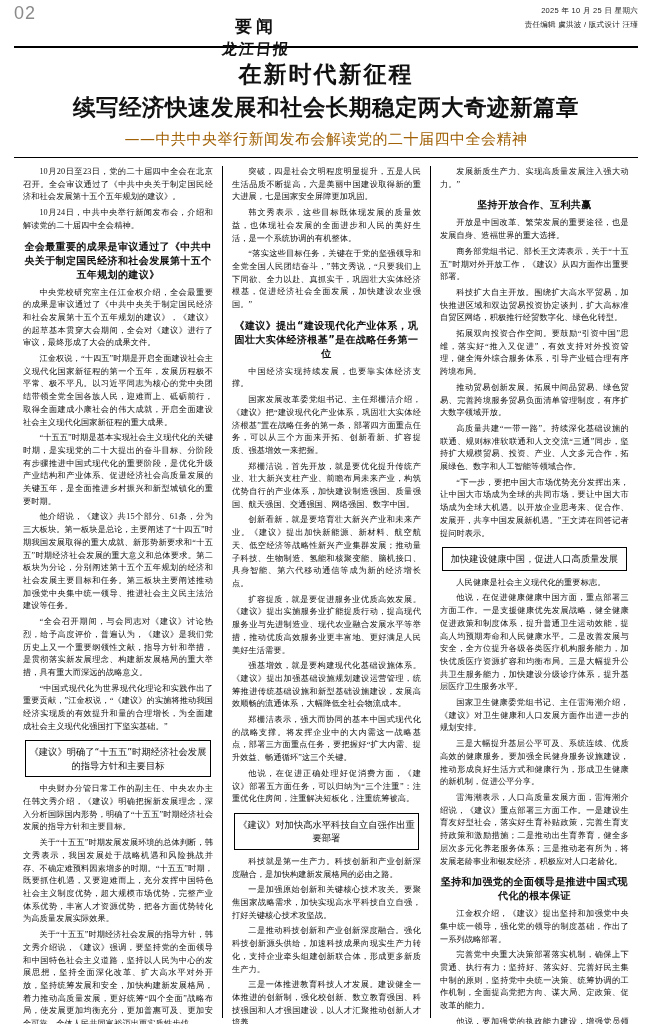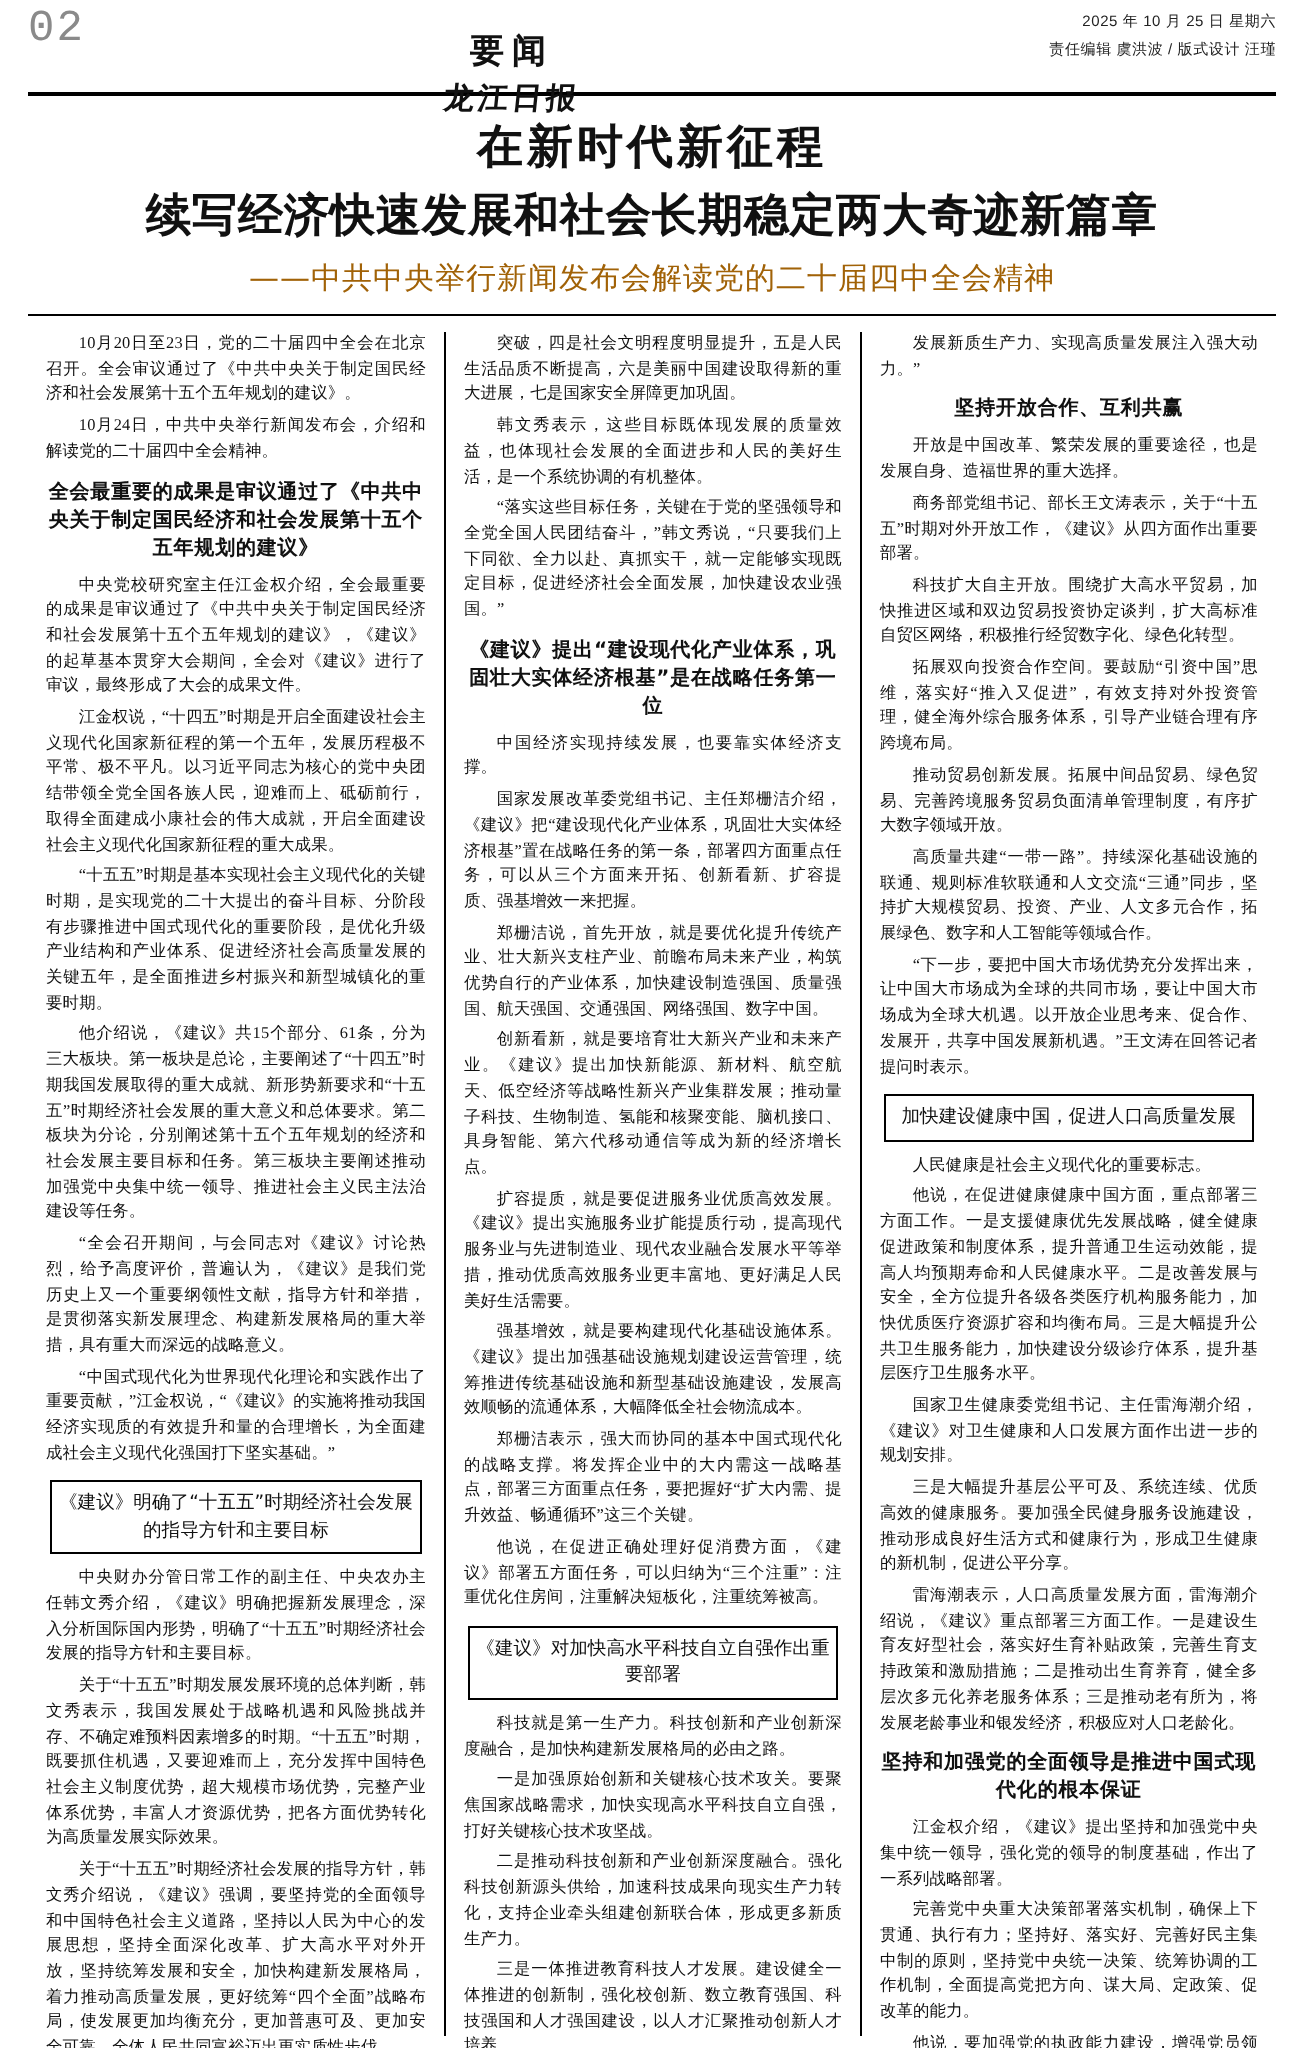--- a/index.html
+++ b/index.html
@@ -25,22 +25,22 @@
 
   
   .masthead {
     position: relative;
     height: 46px;
     border-bottom: 2px solid #000;
     display: flex;
     align-items: flex-start;
   }
   .page-number {
-    font-family: Liberation Mono, monospace;
-    font-size: 22px;
+    font-family: Liberation Sans, sans-serif;
+    font-size: 18px;
     color: #8a8a8a;
     line-height: 1;
     padding-top: 4px;
     width: 70px;
     letter-spacing: 1px;
   }
   .masthead-center {
     flex: 1;
     text-align: center;
     position: relative;
@@ -187,21 +187,21 @@
         <p>“全会召开期间，与会同志对《建议》讨论热烈，给予高度评价，普遍认为，《建议》是我们党历史上又一个重要纲领性文献，指导方针和举措，是贯彻落实新发展理念、构建新发展格局的重大举措，具有重大而深远的战略意义。</p>
         <p>“中国式现代化为世界现代化理论和实践作出了重要贡献，”江金权说，“《建议》的实施将推动我国经济实现质的有效提升和量的合理增长，为全面建成社会主义现代化强国打下坚实基础。”</p>
         <div class="boxed-head">《建议》明确了“十五五”时期经济社会发展的指导方针和主要目标</div>
         <p>中央财办分管日常工作的副主任、中央农办主任韩文秀介绍，《建议》明确把握新发展理念，深入分析国际国内形势，明确了“十五五”时期经济社会发展的指导方针和主要目标。</p>
         <p>关于“十五五”时期发展发展环境的总体判断，韩文秀表示，我国发展处于战略机遇和风险挑战并存、不确定难预料因素增多的时期。“十五五”时期，既要抓住机遇，又要迎难而上，充分发挥中国特色社会主义制度优势，超大规模市场优势，完整产业体系优势，丰富人才资源优势，把各方面优势转化为高质量发展实际效果。</p>
         <p>关于“十五五”时期经济社会发展的指导方针，韩文秀介绍说，《建议》强调，要坚持党的全面领导和中国特色社会主义道路，坚持以人民为中心的发展思想，坚持全面深化改革、扩大高水平对外开放，坚持统筹发展和安全，加快构建新发展格局，着力推动高质量发展，更好统筹“四个全面”战略布局，使发展更加均衡充分，更加普惠可及、更加安全可靠，全体人民共同富裕迈出更实质性步伐。</p>
       </div>
     <div class="col">
         <p>突破，四是社会文明程度明显提升，五是人民生活品质不断提高，六是美丽中国建设取得新的重大进展，七是国家安全屏障更加巩固。</p>
         <p>韩文秀表示，这些目标既体现发展的质量效益，也体现社会发展的全面进步和人民的美好生活，是一个系统协调的有机整体。</p>
-        <p>“落实这些目标任务，关键在于党的坚强领导和全党全国人民团结奋斗，”韩文秀说，“只要我们上下同欲、全力以赴、真抓实干，就一定能够实现既定目标，促进经济社会全面发展，加快建设农业强国。”</p>
+        <p>“落实这些目标任务，关键在于党的坚强领导和全党全国人民团结奋斗，”韩文秀说，“只要我们上下同欲、全力以赴、真抓实干，巩固壮大实体经济根基，促进经济社会全面发展，加快建设农业强国。”</p>
         <div class="sub-head">《建议》提出“建设现代化产业体系，巩固壮大实体经济根基”是在战略任务第一位</div>
         <p>中国经济实现持续发展，也要靠实体经济支撑。</p>
         <p>国家发展改革委党组书记、主任郑栅洁介绍，《建议》把“建设现代化产业体系，巩固壮大实体经济根基”置在战略任务的第一条，部署四方面重点任务，可以从三个方面来开拓、创新看新、扩容提质、强基增效一来把握。</p>
         <p>郑栅洁说，首先开放，就是要优化提升传统产业、壮大新兴支柱产业、前瞻布局未来产业，构筑优势自行的产业体系，加快建设制造强国、质量强国、航天强国、交通强国、网络强国、数字中国。</p>
         <p>创新看新，就是要培育壮大新兴产业和未来产业。《建议》提出加快新能源、新材料、航空航天、低空经济等战略性新兴产业集群发展；推动量子科技、生物制造、氢能和核聚变能、脑机接口、具身智能、第六代移动通信等成为新的经济增长点。</p>
         <p>扩容提质，就是要促进服务业优质高效发展。《建议》提出实施服务业扩能提质行动，提高现代服务业与先进制造业、现代农业融合发展水平等举措，推动优质高效服务业更丰富地、更好满足人民美好生活需要。</p>
         <p>强基增效，就是要构建现代化基础设施体系。《建议》提出加强基础设施规划建设运营管理，统筹推进传统基础设施和新型基础设施建设，发展高效顺畅的流通体系，大幅降低全社会物流成本。</p>
         <p>郑栅洁表示，强大而协同的基本中国式现代化的战略支撑。将发挥企业中的大内需这一战略基点，部署三方面重点任务，要把握好“扩大内需、提升效益、畅通循环”这三个关键。</p>
         <p>他说，在促进正确处理好促消费方面，《建议》部署五方面任务，可以归纳为“三个注重”：注重优化住房间，注重解决短板化，注重统筹被高。</p>
         <div class="boxed-head">《建议》对加快高水平科技自立自强作出重要部署</div>

